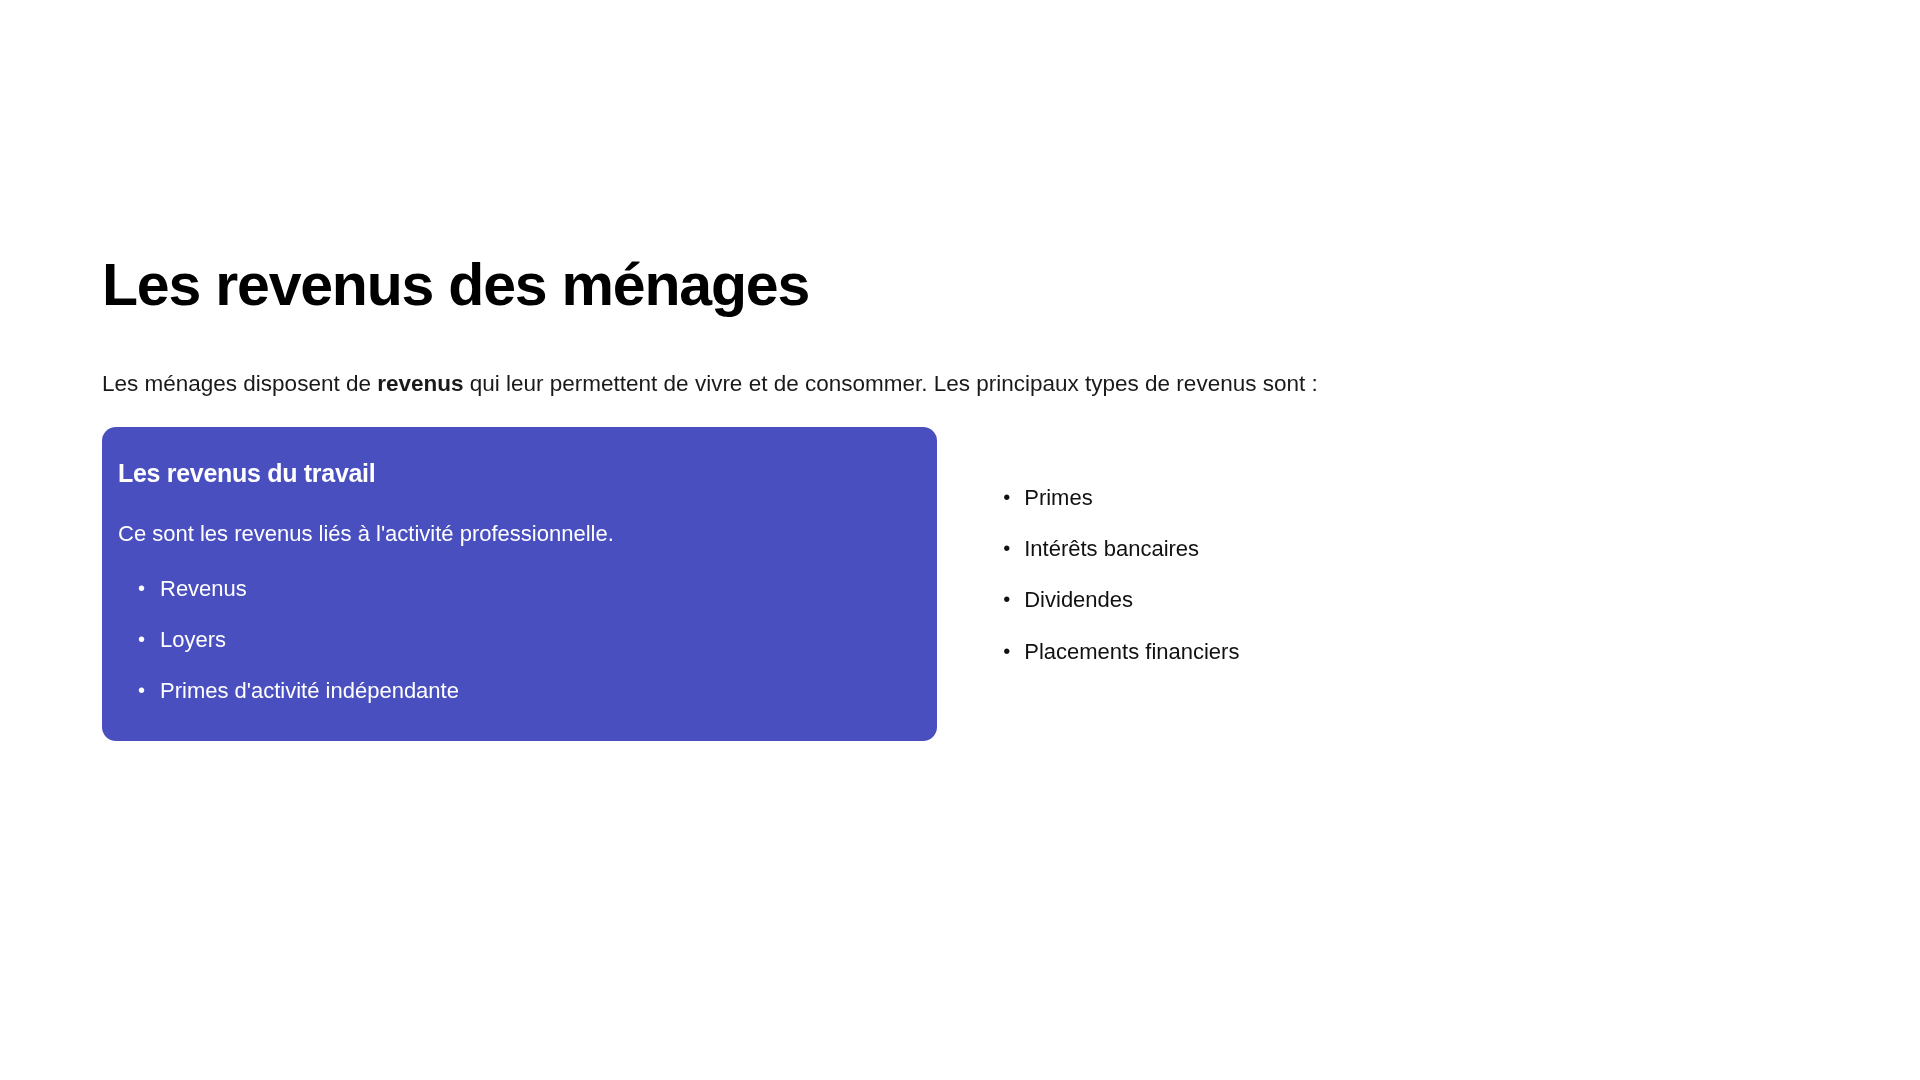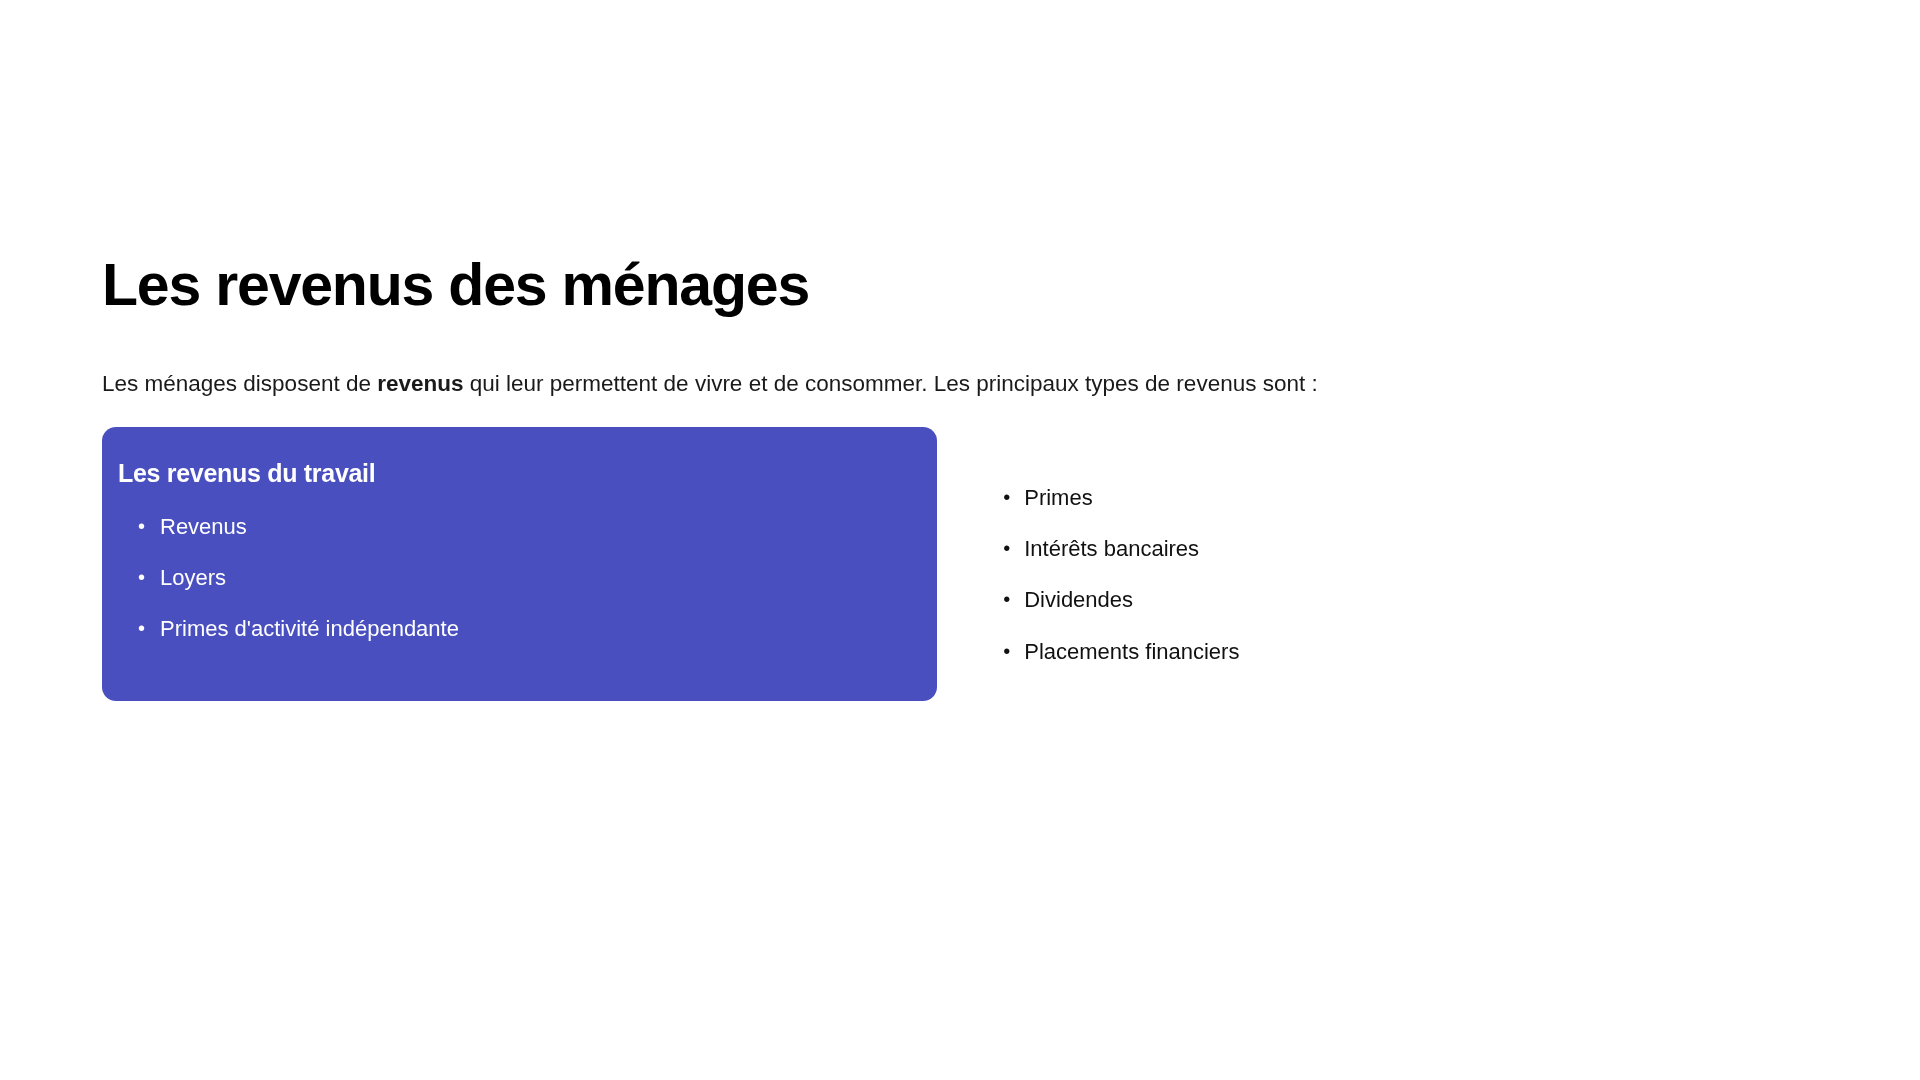--- a/index.html
+++ b/index.html
@@ -101,20 +101,21 @@
 <div class="page">
 
   <h1 class="title">Les revenus des ménages</h1>
 
   <p class="intro"><span>Les ménages disposent de </span><b>revenus</b><span> qui leur permettent de vivre et de consommer. Les principaux types de revenus sont :</span></p>
 
   <div class="cards">
 
     <div class="card filled" style="background: rgb(74, 79, 192);">
       <h2 class="card-title">Les revenus du travail</h2>
+      <p class="card-desc">Ce sont les revenus liés à l'activité professionnelle.</p>
       <ul class="card-list">
         <li><span class="bullet">•</span><span>Revenus</span></li>
         <li><span class="bullet">•</span><span>Loyers</span></li>
         <li><span class="bullet">•</span><span>Primes d'activité indépendante</span></li>
       </ul>
     </div>
 
     <div class="card plain">
       <ul class="card-list">
         <li><span class="bullet">•</span><span>Primes</span></li>

